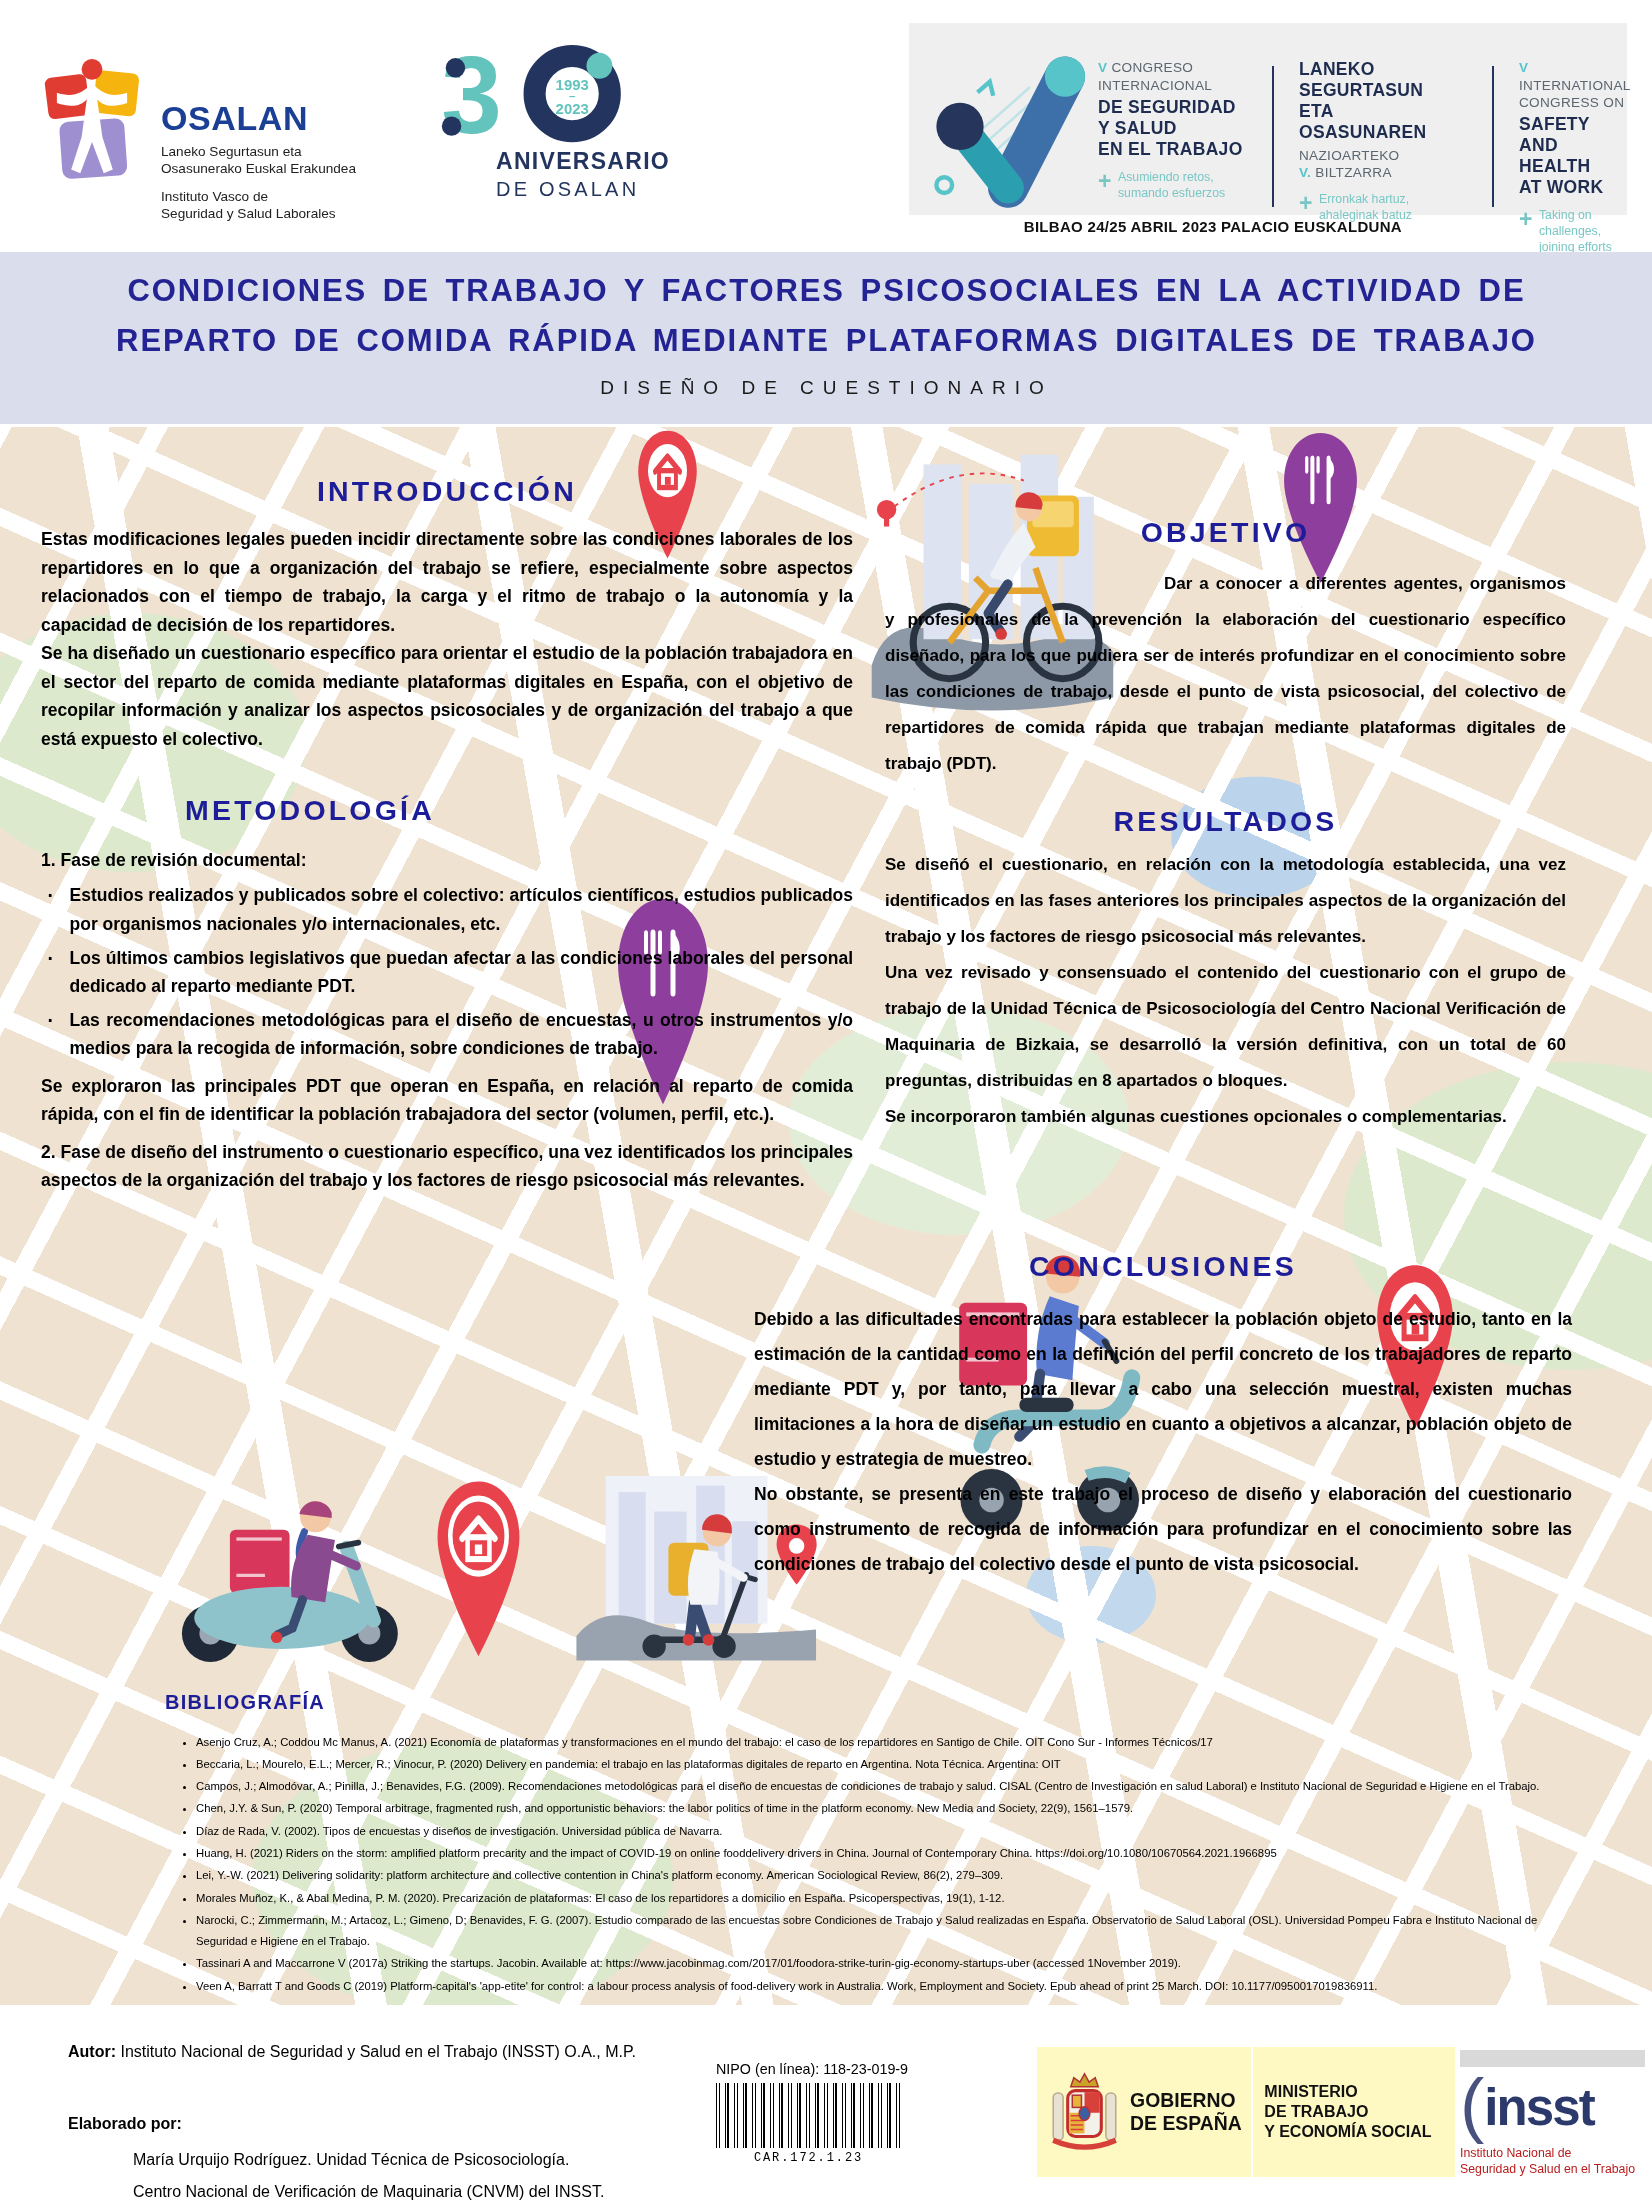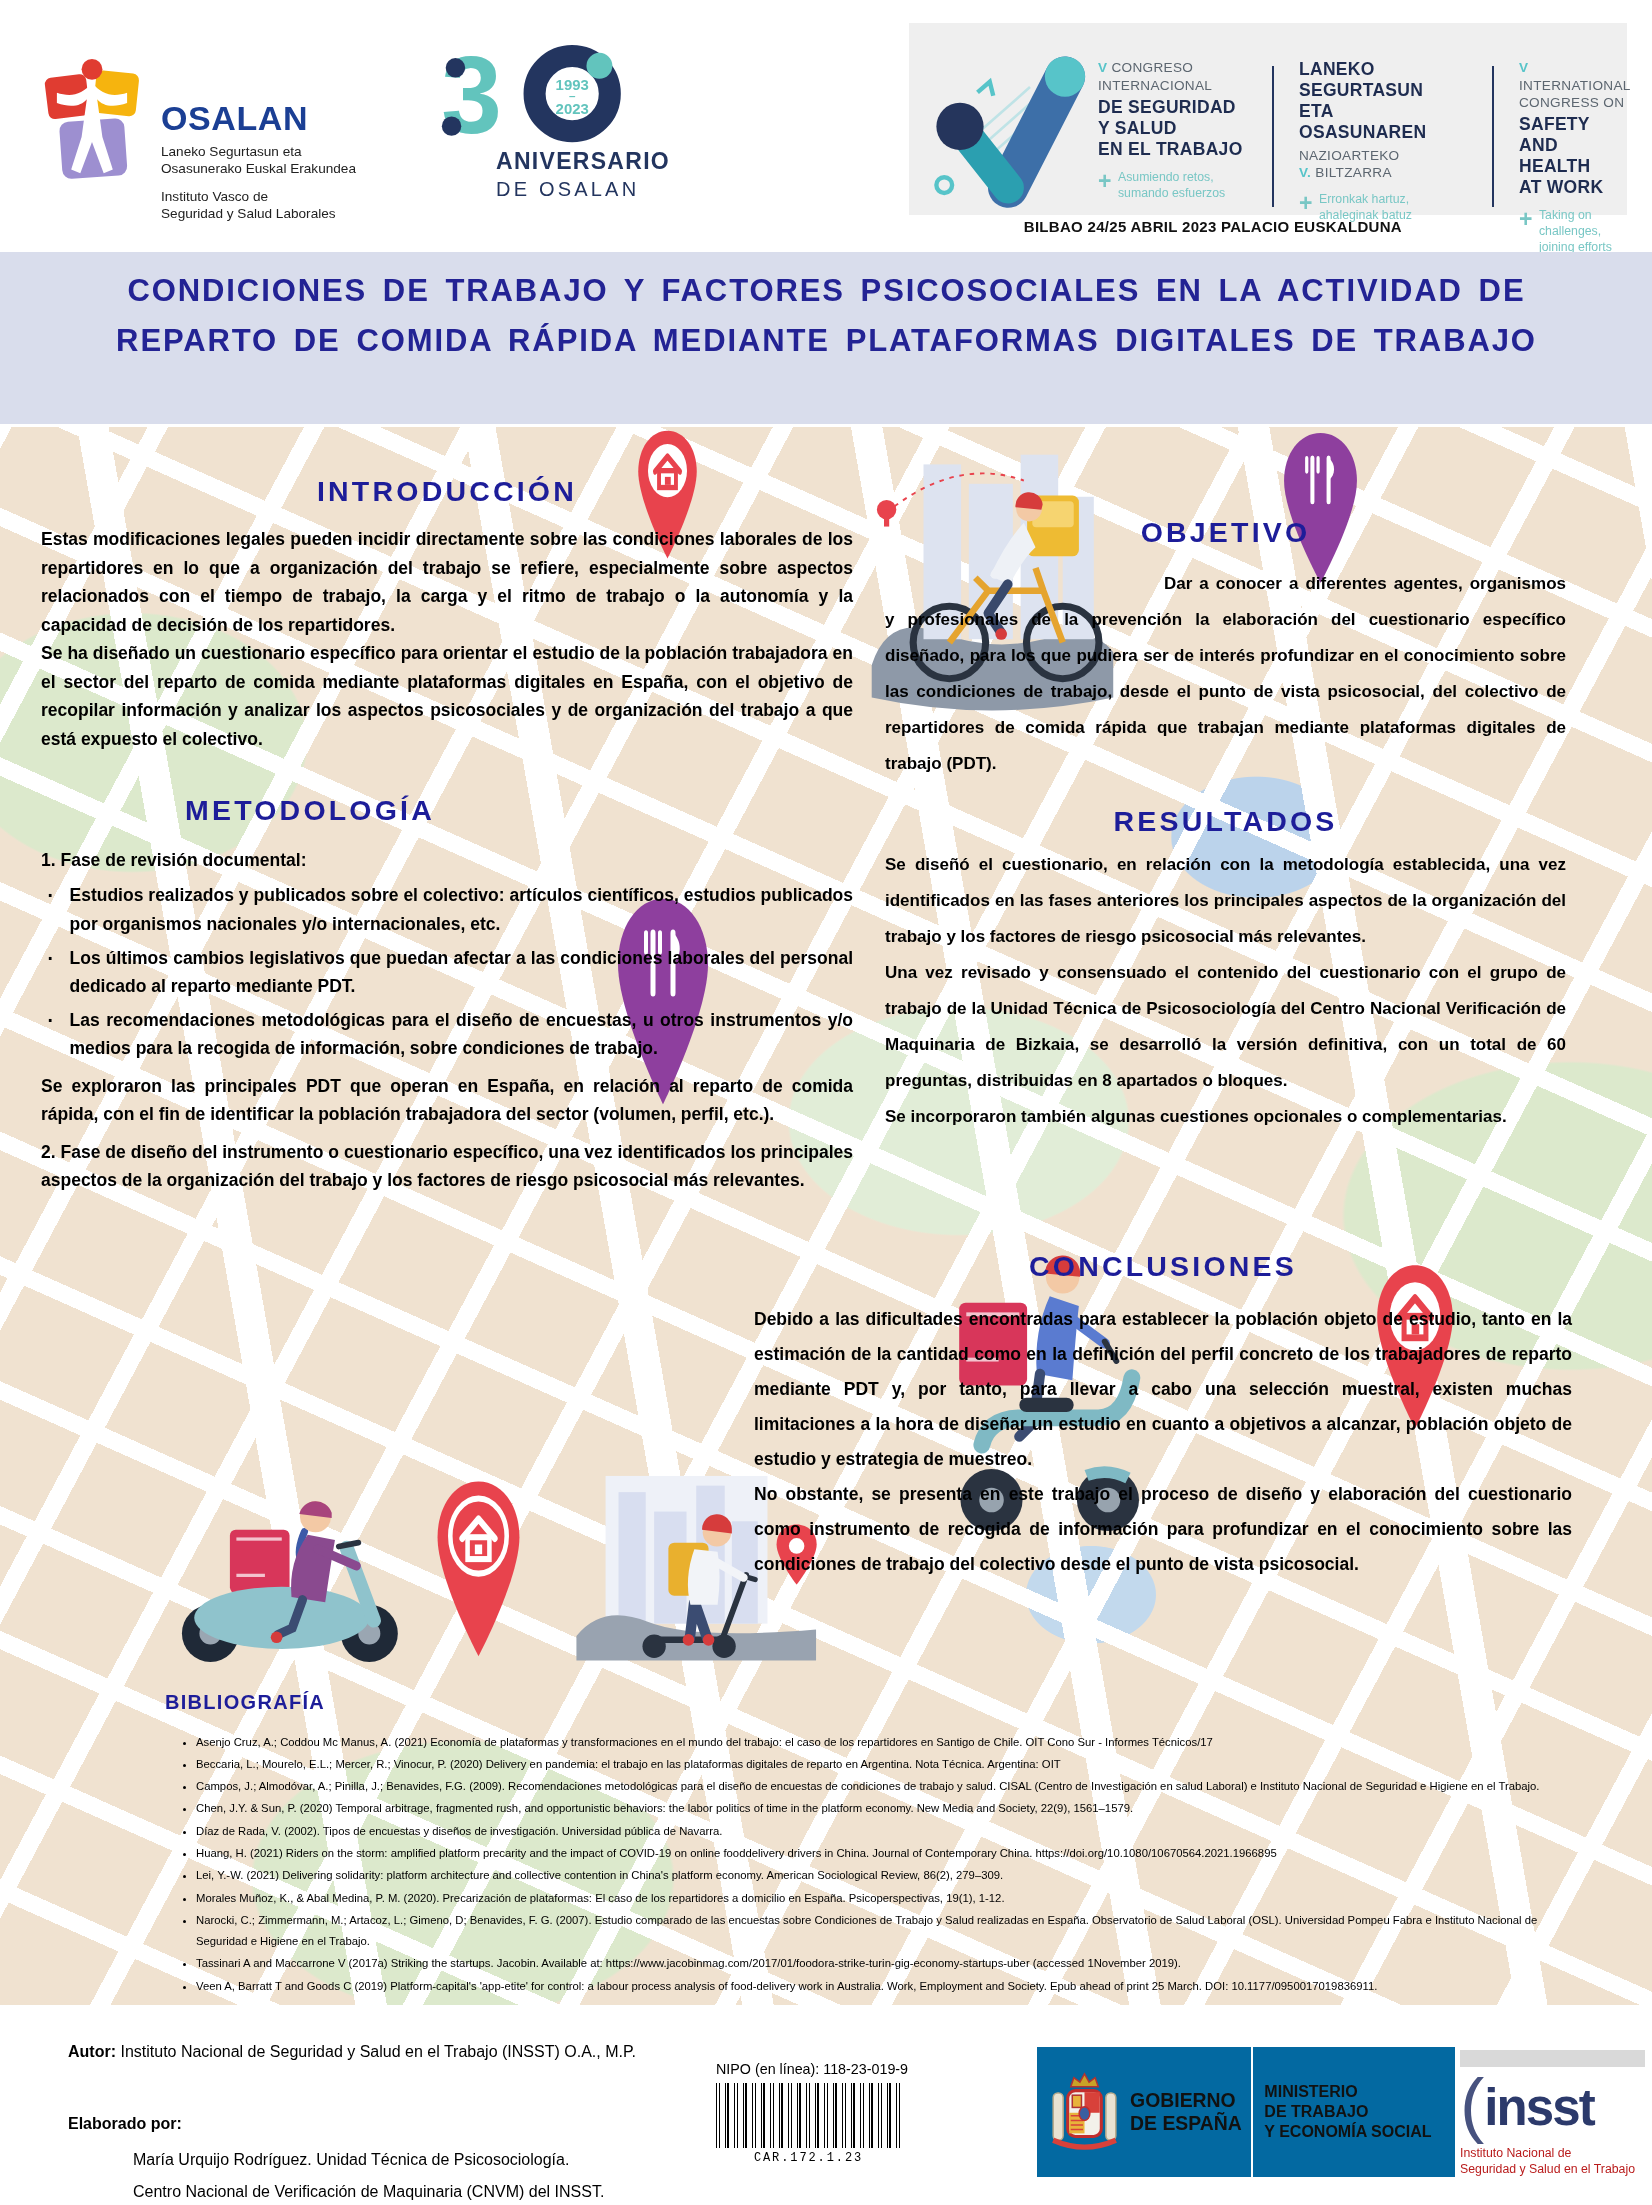--- a/index.html
+++ b/index.html
@@ -83,21 +83,21 @@
   .f-line1{position:absolute;left:133px;top:2151px;font-size:16px;color:#000;}
   .f-line2{position:absolute;left:133px;top:2183px;font-size:16px;color:#000;}
   .f-bold{font-weight:700;}
   .nipo{position:absolute;left:716px;top:2061px;width:194px;font-size:14.3px;color:#000;text-align:left;}
   .barcode{position:absolute;left:716px;top:2083px;width:185px;height:65px;
     background:repeating-linear-gradient(90deg,
       #000 0 1.3px,#fff 1.3px 2.6px,#000 2.6px 4.5px,#fff 4.5px 5.8px,#000 5.8px 6.5px,#fff 6.5px 9px,
       #000 9px 10.4px,#fff 10.4px 11px,#000 11px 13px,#fff 13px 15.6px,#000 15.6px 16px,#fff 16px 18px);}
   .bc-caption{position:absolute;left:716px;top:2151px;width:185px;text-align:center;
     font-family:"Liberation Mono",monospace;font-size:12px;letter-spacing:1.9px;color:#000;}
-  .gov-box{position:absolute;left:1037px;top:2047px;width:418px;height:130px;background:#0369a1;
+  .gov-box{position:absolute;left:1037px;top:2047px;width:418px;height:130px;background:#fef9c3;
     display:flex;align-items:center;}
   .gov-div{width:1.9px;height:130px;background:#ffffff;margin:0 11.7px 0 9px;}
   .gov-name{font-size:19.4px;font-weight:700;color:#111;line-height:23px;}
   .min-name{font-size:16px;font-weight:700;color:#111;line-height:20px;}
   .insst{position:absolute;left:1460px;top:2050px;width:185px;}
   .insst-strip{height:17px;background:#d9d9d9;width:100%;}
   .insst-row{display:flex;align-items:flex-end;margin-top:3.9px;}
   .insst-paren{font-size:73px;color:#47527f;font-weight:400;line-height:65px;}
   .insst-word{font-size:51px;color:#2c3a6b;font-weight:700;letter-spacing:-1.9px;line-height:56px;}
   .insst-small{font-size:12.3px;color:#b91c1c;line-height:16px;margin-top:9px;}
@@ -224,20 +224,21 @@
         </div>
       </div>
     </div>
   </div>
 
   <div class="bilbao">BILBAO 24/25 ABRIL 2023 PALACIO EUSKALDUNA</div>
 
   <div class="title-band">
     <div class="title-line tl1">CONDICIONES DE TRABAJO Y FACTORES PSICOSOCIALES EN LA ACTIVIDAD DE</div>
     <div class="title-line tl2">REPARTO DE COMIDA RÁPIDA MEDIANTE PLATAFORMAS DIGITALES DE TRABAJO</div>
+    <div class="subtitle">DISEÑO DE CUESTIONARIO</div>
   </div>
 
   <svg class="abs" style="left:635px;top:429px" width="65" height="133" viewBox="0 0 100 150" preserveAspectRatio="none">
     <path d="M50 2 C24 2 5 22 5 48 c0 34 45 98 45 98 s45 -64 45 -98 C95 22 76 2 50 2 z" fill="#e8434d"></path>
     <circle cx="50" cy="47" r="30" fill="#ffffff"></circle>
     <path d="M31 48 L50 31 L69 48" stroke="#e8434d" stroke-width="7" fill="none" stroke-linecap="round" stroke-linejoin="round"></path>
     <rect x="37" y="47" width="26" height="19" fill="none" stroke="#e8434d" stroke-width="6"></rect>
     <rect x="46" y="54" width="9" height="9" fill="#e8434d"></rect>
   </svg>
 

